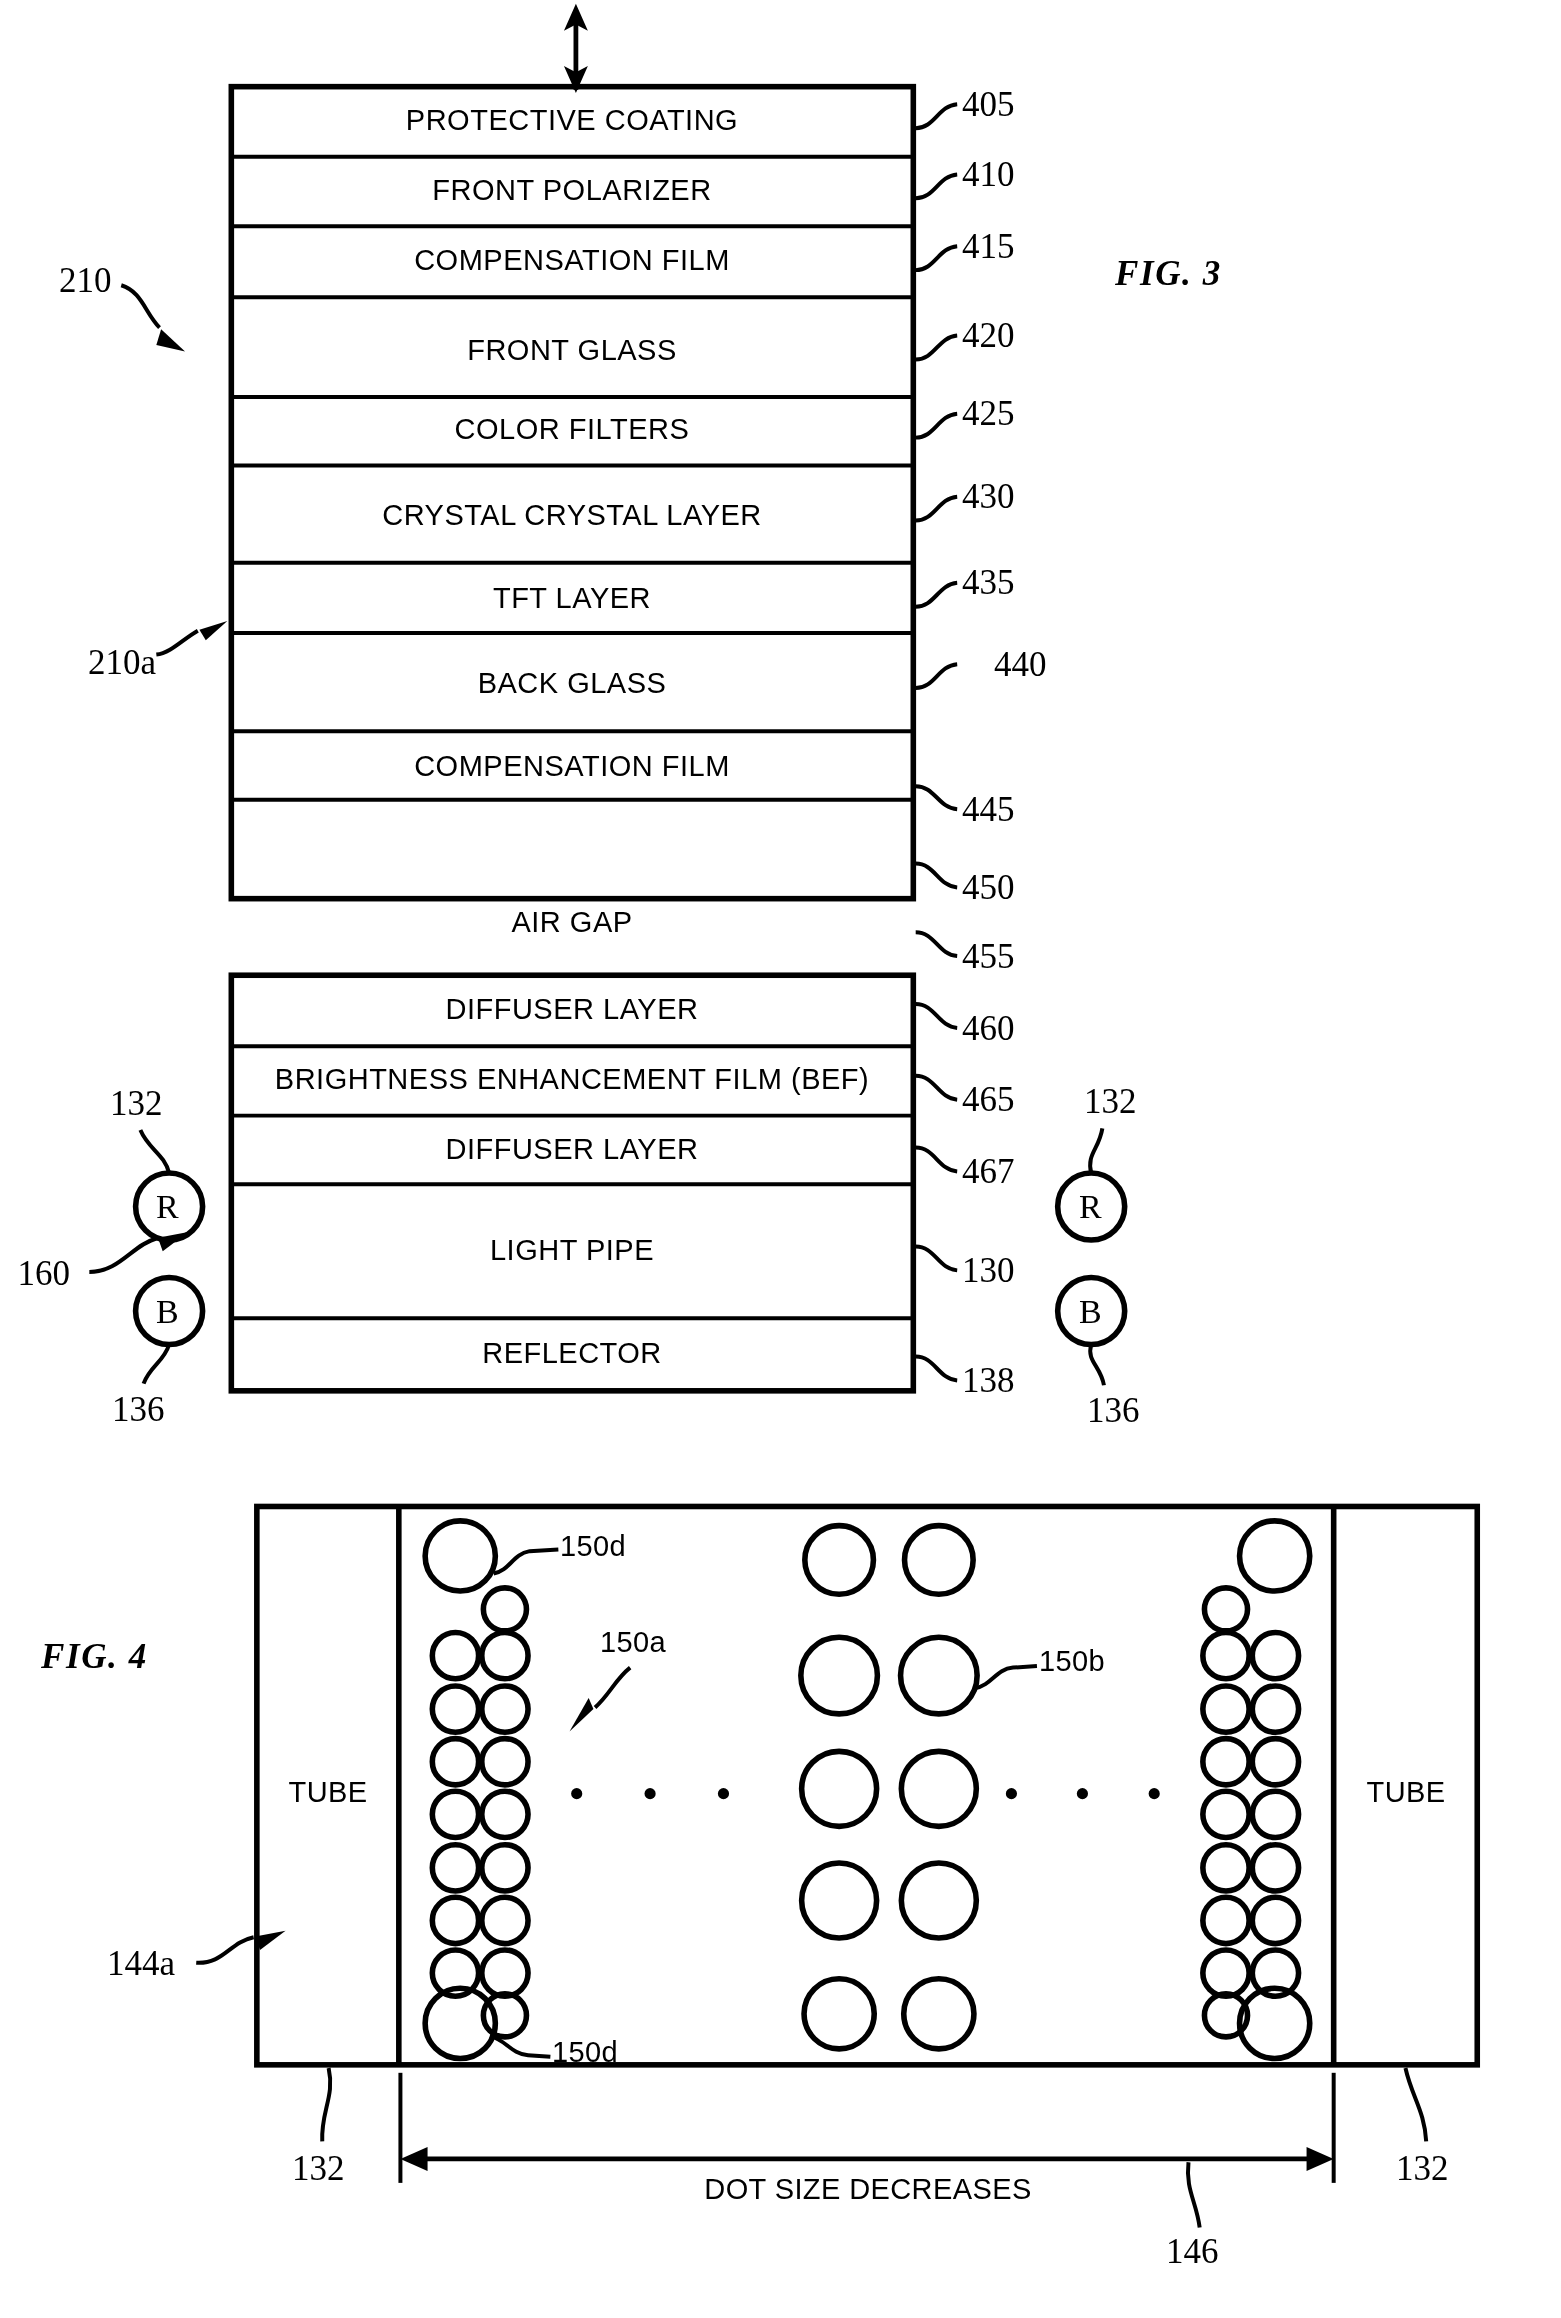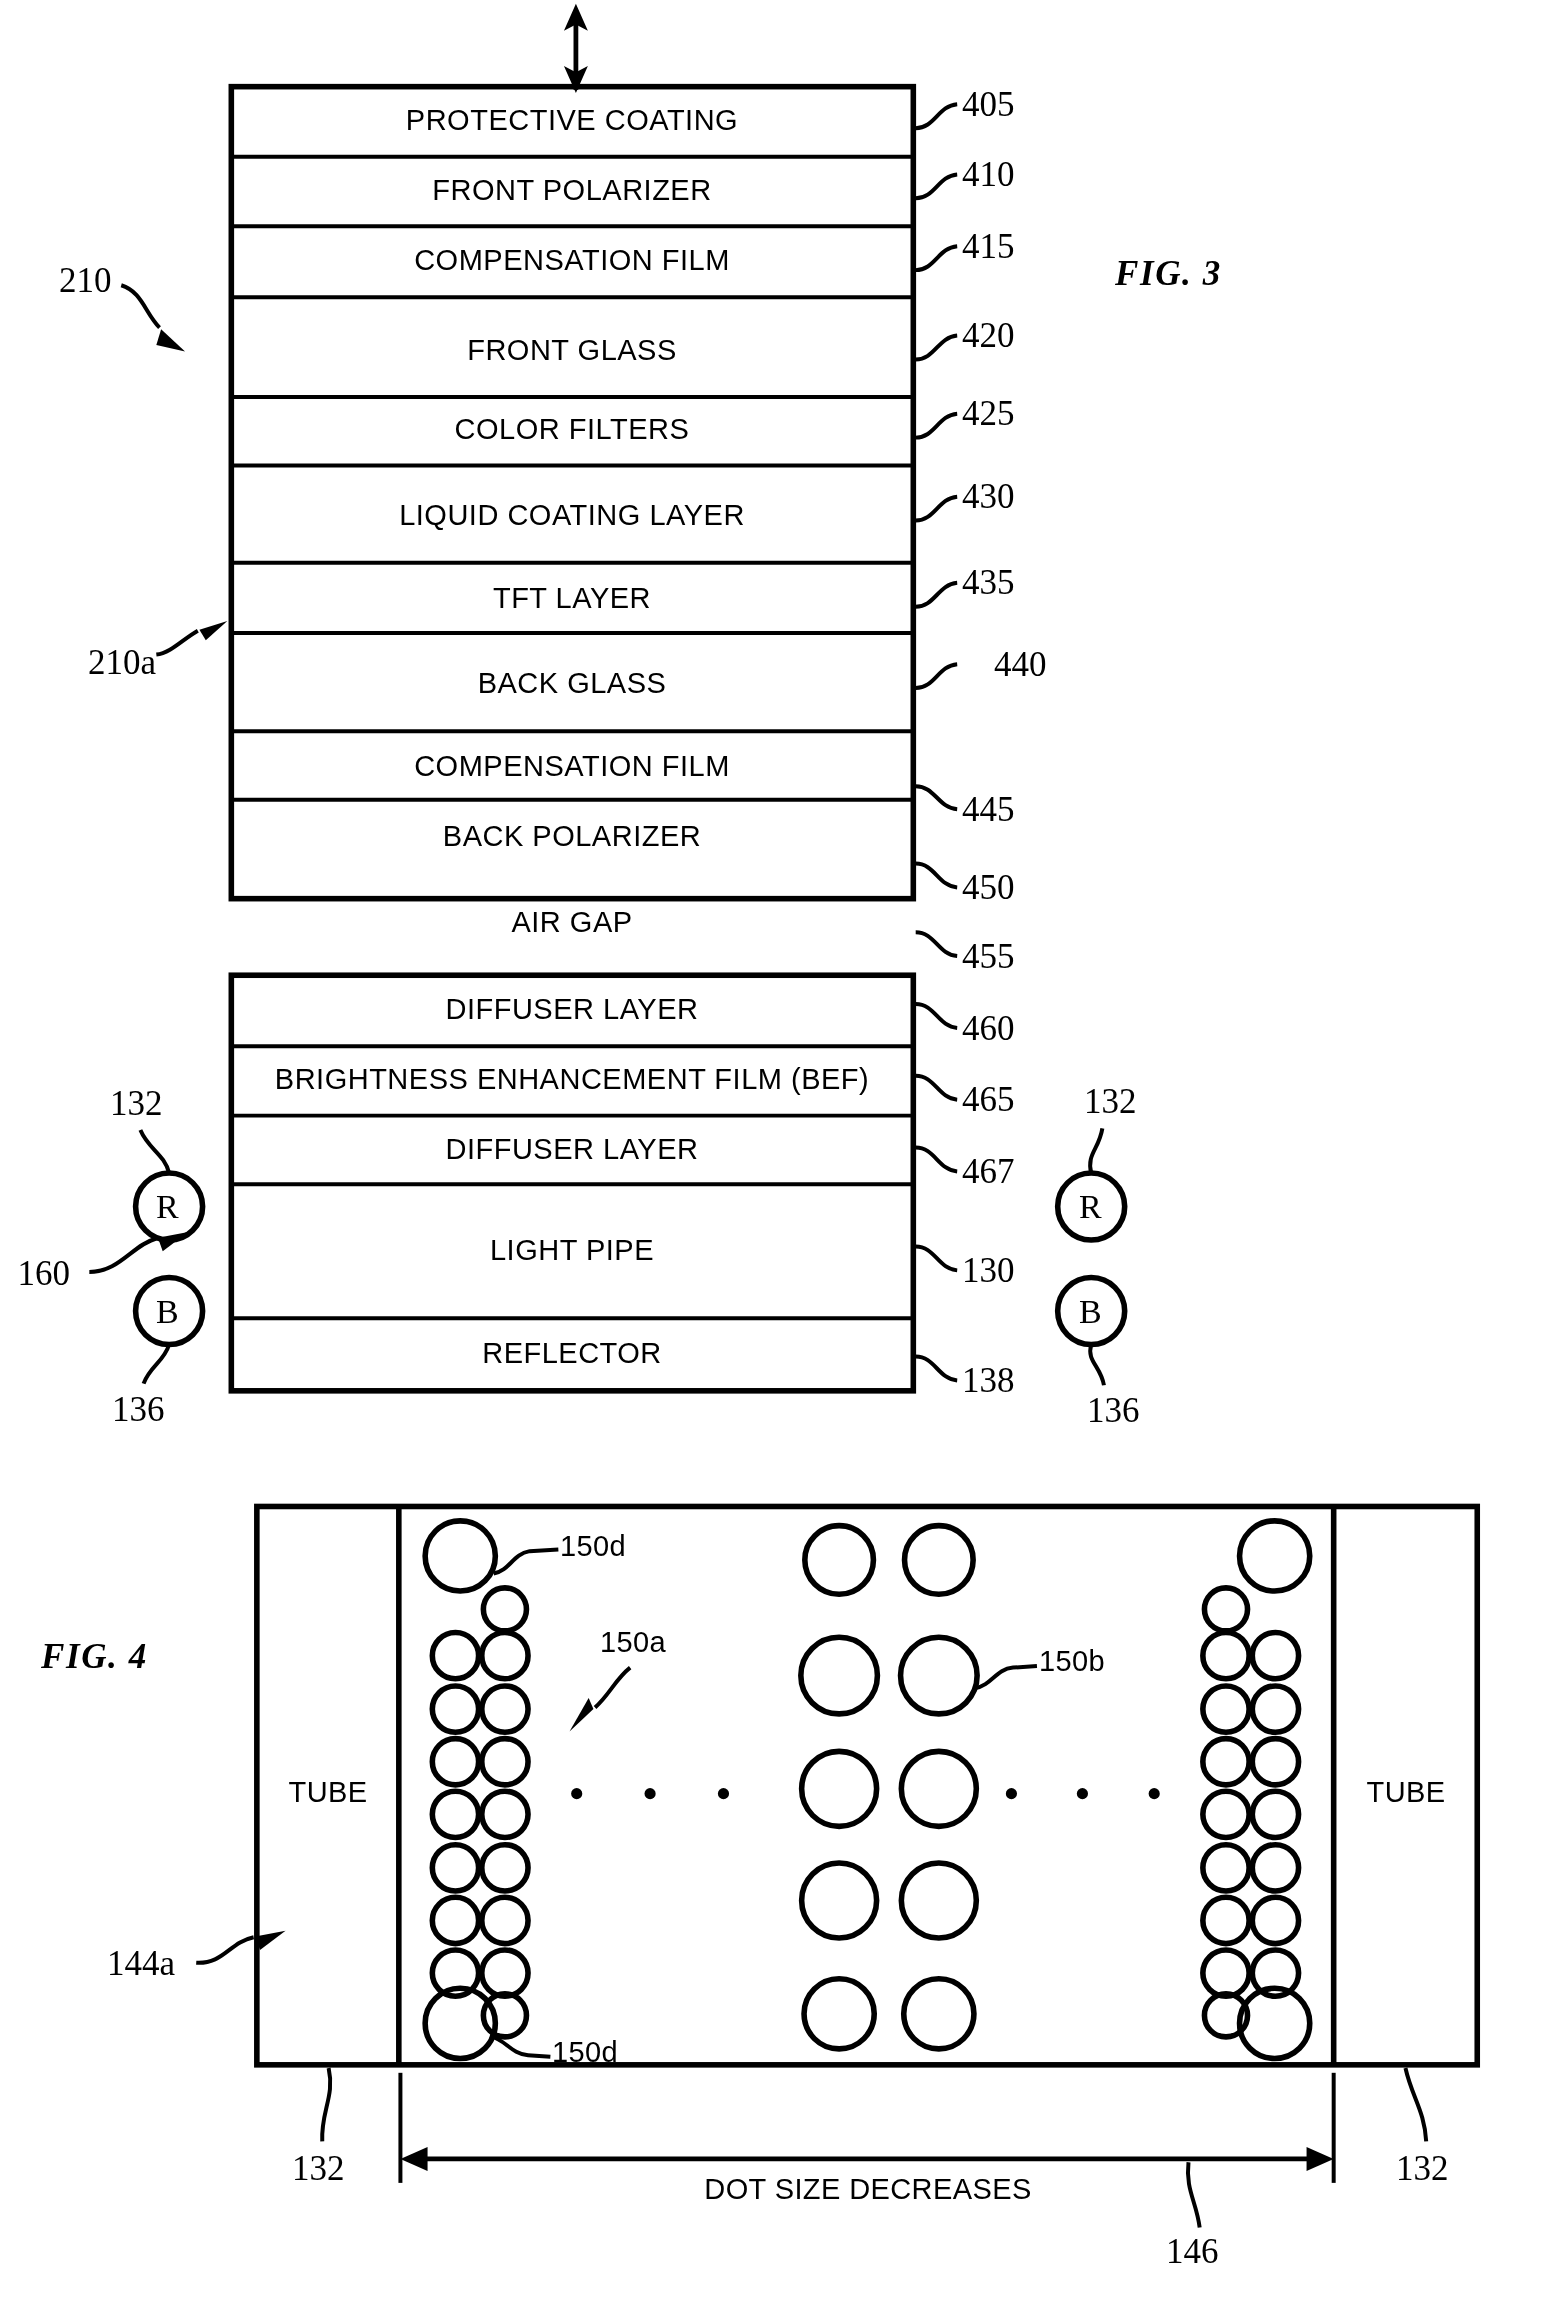--- a/index.html
+++ b/index.html
@@ -274,25 +274,24 @@
   <div style="position:absolute;left:1115px;top:254px;" class="figtitle">FIG. 3</div>
 
   <div style="position:absolute;left:59px;top:261px;" class="refnum">210</div>
   <div style="position:absolute;left:88px;top:643px;" class="refnum">210a</div>
 
   <div style="position:absolute;left:231px;top:104px;width:682px;text-align:center;" class="layerlabel">PROTECTIVE COATING</div>
   <div style="position:absolute;left:231px;top:174px;width:682px;text-align:center;" class="layerlabel">FRONT POLARIZER</div>
   <div style="position:absolute;left:231px;top:244px;width:682px;text-align:center;" class="layerlabel">COMPENSATION FILM</div>
   <div style="position:absolute;left:231px;top:334px;width:682px;text-align:center;" class="layerlabel">FRONT GLASS</div>
   <div style="position:absolute;left:231px;top:413px;width:682px;text-align:center;" class="layerlabel">COLOR FILTERS</div>
-  <div style="position:absolute;left:231px;top:499px;width:682px;text-align:center;" class="layerlabel">LIQUID COATING LAYER</div>
+  <div style="position:absolute;left:231px;top:499px;width:682px;text-align:center;" class="layerlabel">CRYSTAL CRYSTAL LAYER</div>
   <div style="position:absolute;left:231px;top:582px;width:682px;text-align:center;" class="layerlabel">TFT LAYER</div>
   <div style="position:absolute;left:231px;top:667px;width:682px;text-align:center;" class="layerlabel">BACK GLASS</div>
   <div style="position:absolute;left:231px;top:750px;width:682px;text-align:center;" class="layerlabel">COMPENSATION FILM</div>
-  <div style="position:absolute;left:231px;top:820px;width:682px;text-align:center;" class="layerlabel">BACK POLARIZER</div>
 
   <div style="position:absolute;left:231px;top:906px;width:682px;text-align:center;" class="layerlabel">AIR GAP</div>
 
   <div style="position:absolute;left:231px;top:993px;width:682px;text-align:center;" class="layerlabel">DIFFUSER LAYER</div>
   <div style="position:absolute;left:231px;top:1063px;width:682px;text-align:center;" class="layerlabel">BRIGHTNESS ENHANCEMENT FILM (BEF)</div>
   <div style="position:absolute;left:231px;top:1133px;width:682px;text-align:center;" class="layerlabel">DIFFUSER LAYER</div>
   <div style="position:absolute;left:231px;top:1234px;width:682px;text-align:center;" class="layerlabel">LIGHT PIPE</div>
   <div style="position:absolute;left:231px;top:1337px;width:682px;text-align:center;" class="layerlabel">REFLECTOR</div>
 
   <div style="position:absolute;left:962px;top:85px;" class="refnum">405</div>

